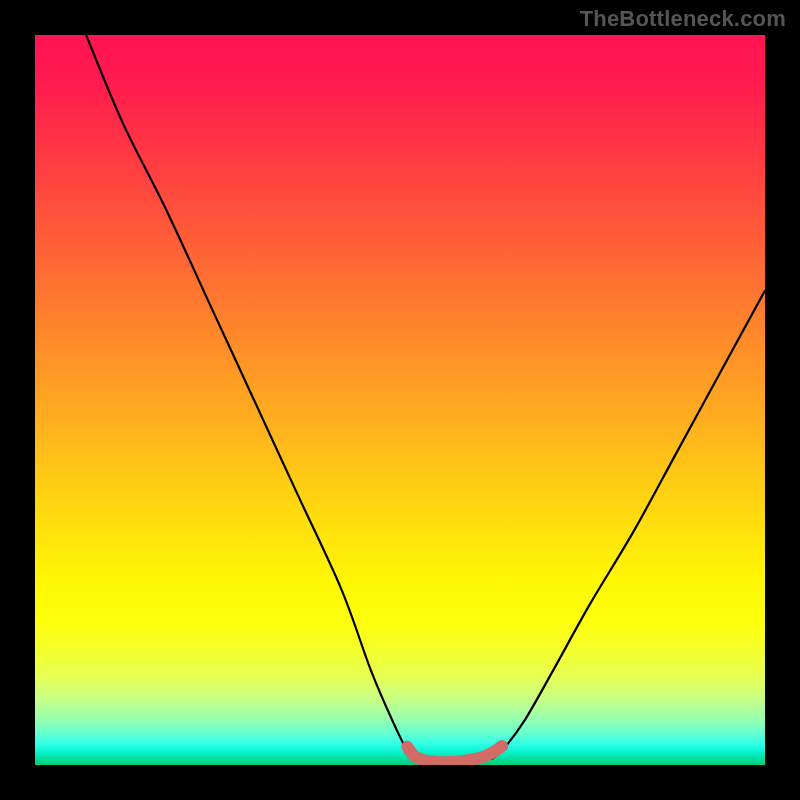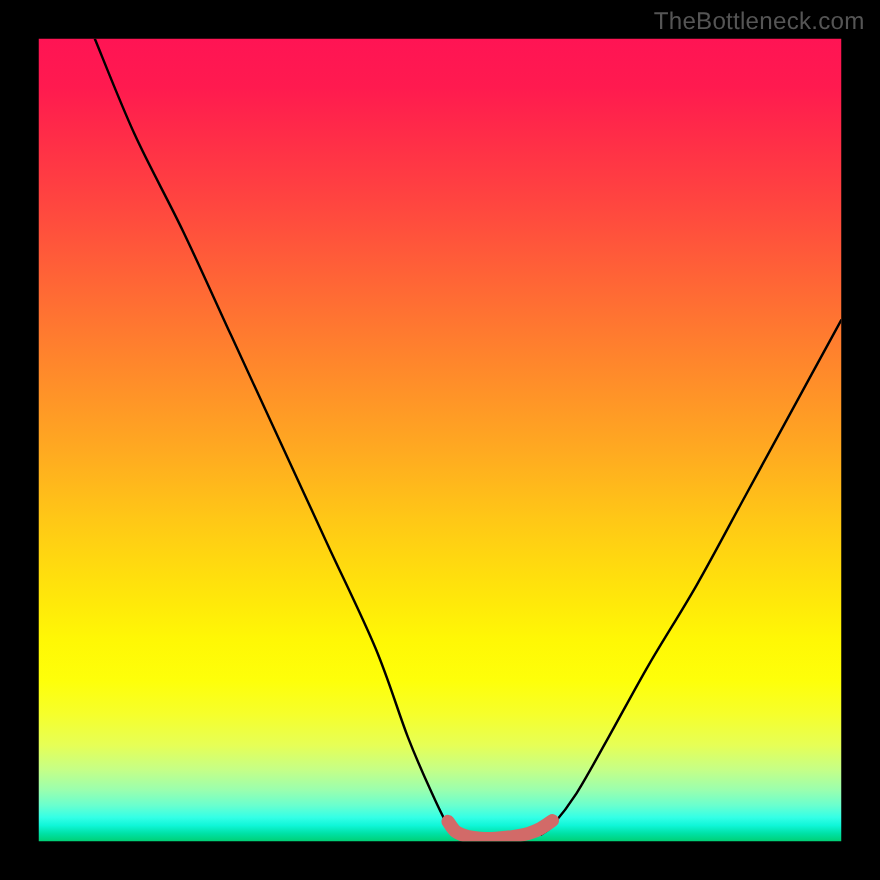--- a/index.html
+++ b/index.html
@@ -18,21 +18,21 @@
     width: 800px;
     height: 800px;
     background: #000;
   }
   .watermark {
     position: absolute;
     top: 6px;
     right: 14px;
     color: #555;
     font-size: 22px;
-    font-weight: 400;
+    font-weight: 700;
     letter-spacing: 0.2px;
     user-select: none;
   }
   .plot {
     position: absolute;
     left: 35px;
     top: 35px;
     width: 730px;
     height: 730px;
     overflow: hidden;

